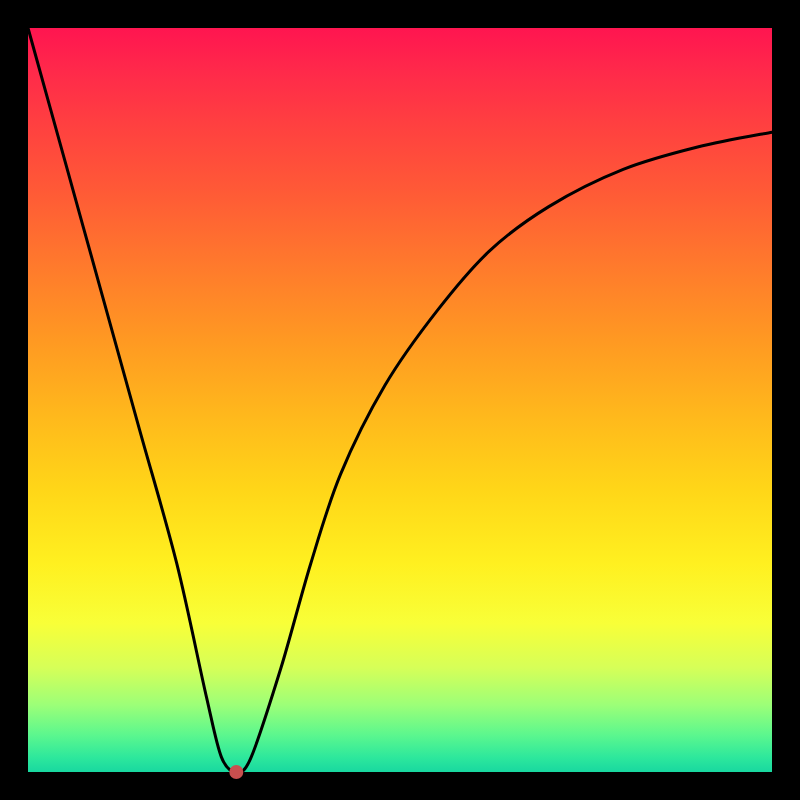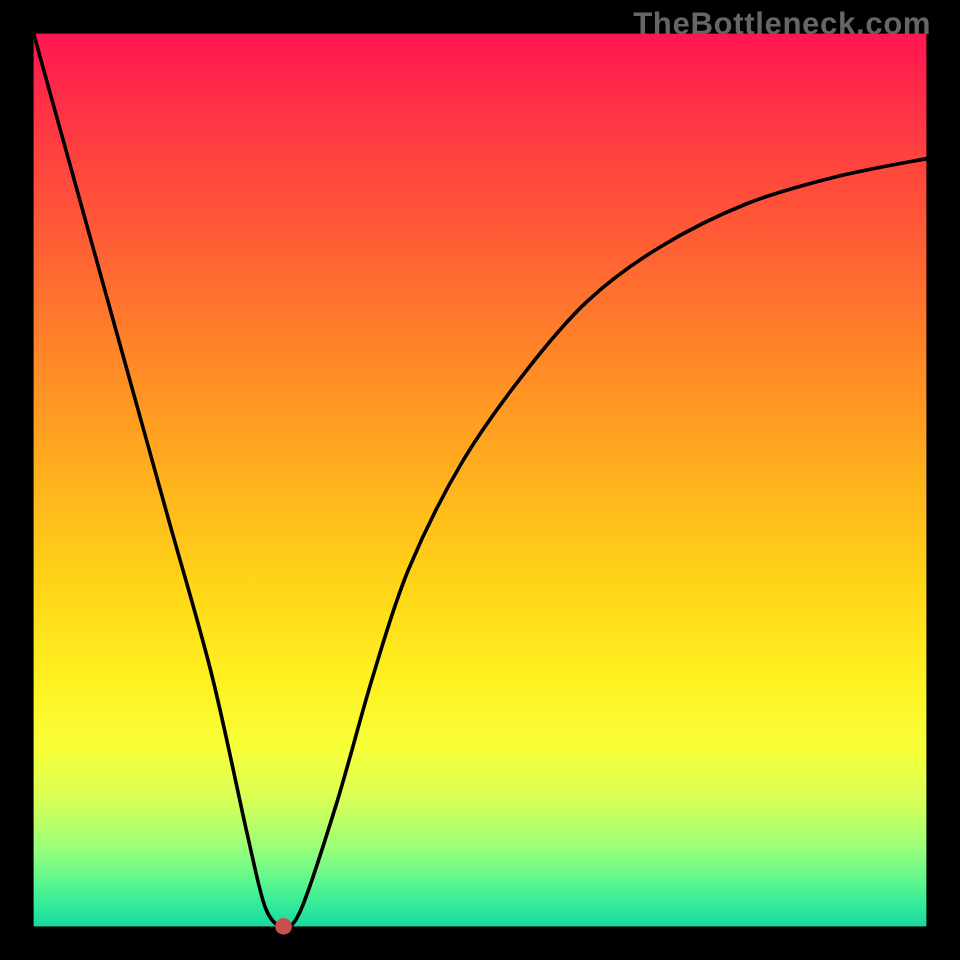--- a/index.html
+++ b/index.html
@@ -53,21 +53,20 @@
     position: absolute;
     left: 0; top: 0;
     width: 100%; height: 100%;
     overflow: visible;
   }
 </style>
 </head>
 <body>
 
 <div class="frame">
-  <div class="watermark">TheBottleneck.com</div>
   <div class="plot-area">
     <div class="gradient-bg"></div>
     <svg class="curve" viewBox="0 0 744 744" preserveAspectRatio="none">
       <path id="curve-path" fill="none" stroke="#000" stroke-width="3" stroke-linecap="round" stroke-linejoin="round" d="M 0.0 0.0 C 6.0 21.4, 25.3 91.1, 37.2 133.9 C 49.1 176.8, 62.5 225.0, 74.4 267.8 C 86.3 310.7, 99.7 358.9, 111.6 401.8 C 123.5 444.6, 138.1 492.8, 148.8 535.7 C 159.5 578.5, 171.4 638.6, 178.6 669.6 C 185.7 700.6, 188.7 717.2, 193.4 729.1 C 198.2 741.0, 203.6 744.0, 208.3 744.0 C 213.1 744.0, 216.1 745.8, 223.2 729.1 C 230.3 712.5, 243.4 670.8, 253.0 639.8 C 262.5 608.9, 273.2 566.6, 282.7 535.7 C 292.2 504.7, 300.6 475.0, 312.5 446.4 C 324.4 417.8, 341.6 383.3, 357.1 357.1 C 372.6 330.9, 392.5 304.1, 409.2 282.7 C 425.9 261.3, 443.4 239.9, 461.3 223.2 C 479.1 206.5, 499.4 191.7, 520.8 178.6 C 542.2 165.5, 571.4 150.9, 595.2 141.4 C 619.0 131.8, 645.8 125.0, 669.6 119.0 C 693.4 113.1, 732.1 106.5, 744.0 104.2"></path>
       <circle id="marker-dot" r="7" cx="208.3" cy="744.0" fill="#c94f4f"></circle>
     </svg>
   </div>
 </div>
 
 </body></html>

